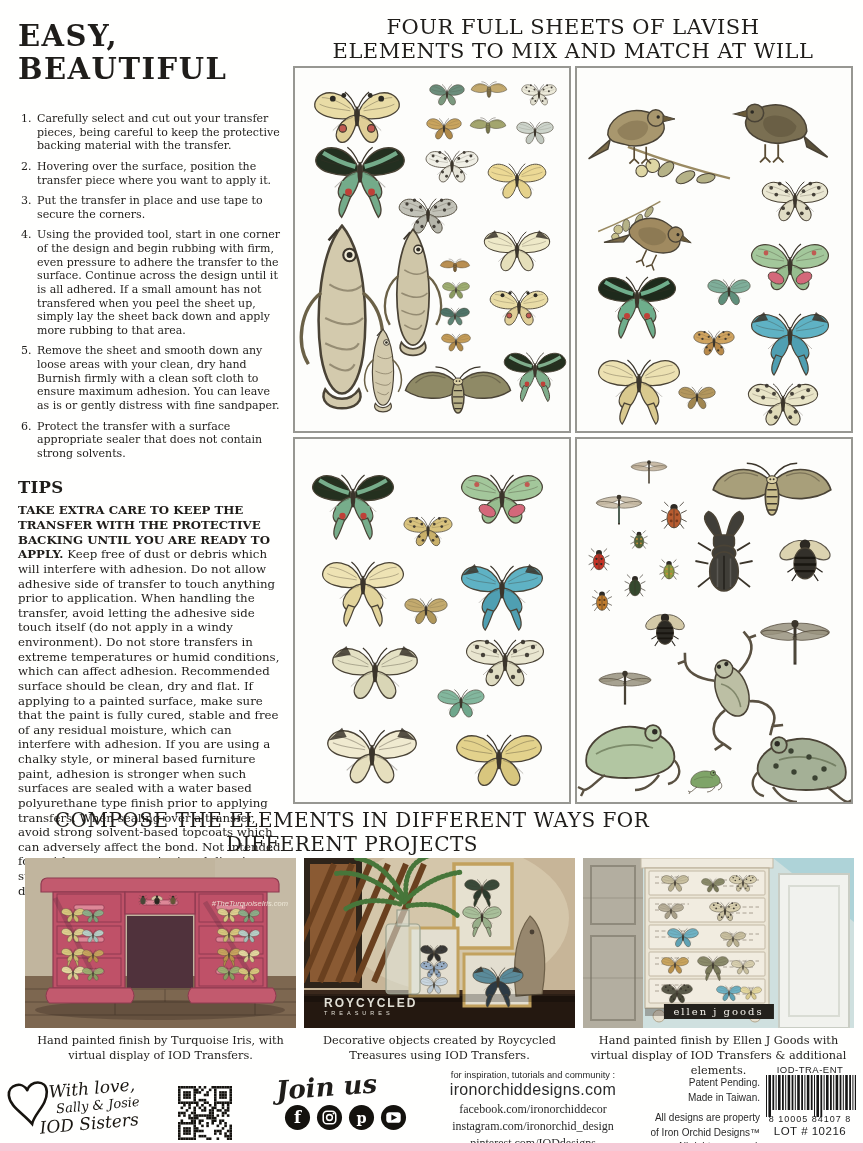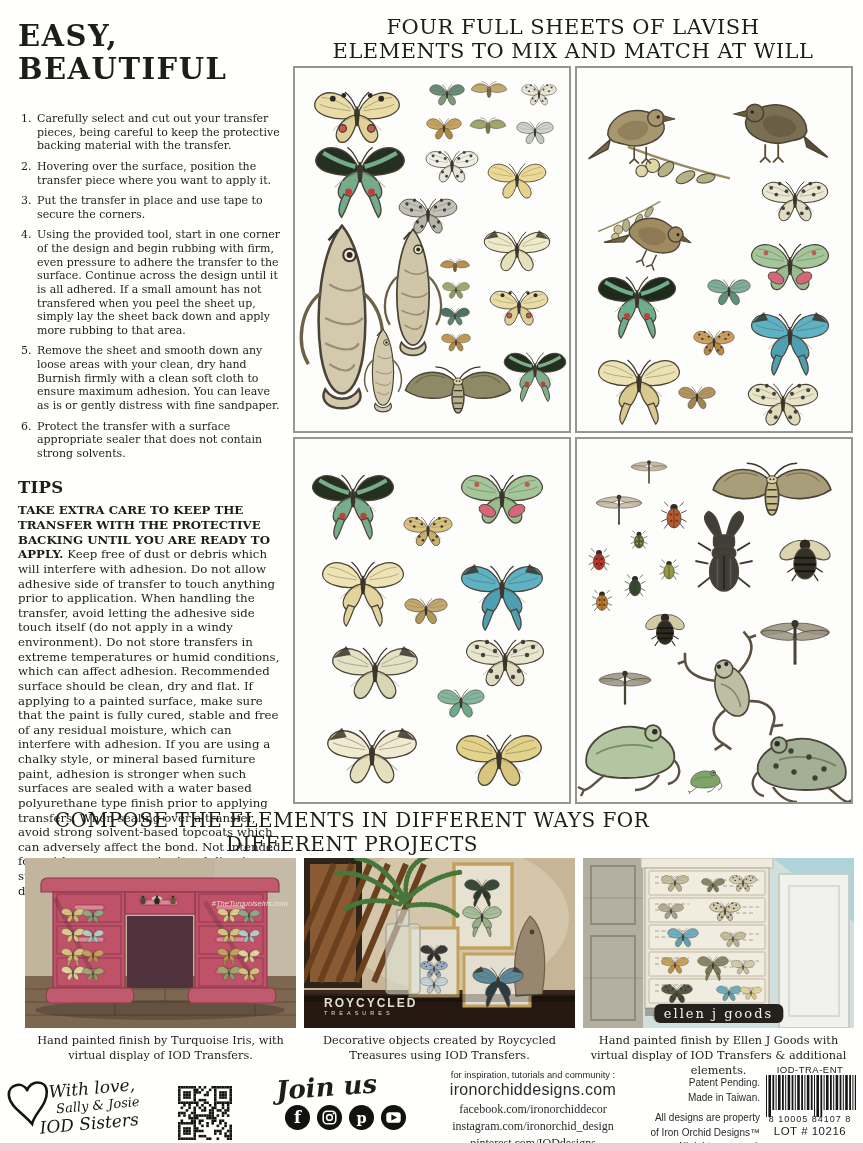--- a/index.html
+++ b/index.html
@@ -28,21 +28,21 @@
     font-size:20px;letter-spacing:.5px;}
   figure.photo{position:absolute;top:858px;width:271px;margin:0;}
   figure.photo svg{display:block;width:271px;height:170px;background:#ccc;}
   .ph0{left:25px;} .ph1{left:304px;} .ph2{left:583px;}
   figcaption{margin-top:6px;font-size:11.3px;line-height:1.32;text-align:center;}
   .wm{position:absolute;font-family:"Liberation Sans",sans-serif;}
   .wm-iris{top:5px;right:8px;font-size:7.5px;color:rgba(245,240,225,.85);font-style:italic;margin-top:36px;}
   .wm-roy{left:20px;top:138px;color:rgba(242,240,230,.92);font-size:12px;font-weight:bold;letter-spacing:2px;}
   .wm-roy small{display:block;font-size:5.5px;letter-spacing:4px;font-weight:normal;}
   .wm-ellen{left:50%;transform:translateX(-50%);top:146px;background:#23211c;color:#f4f2ea;
-    font-family:"DejaVu Serif",serif;font-size:13px;letter-spacing:2px;padding:2px 10px;border-radius:6px;white-space:nowrap;}
+    font-family:"DejaVu Serif",serif;font-size:10px;letter-spacing:2px;padding:2px 10px;border-radius:0;white-space:nowrap;}
 
   
   .footer{position:absolute;left:0;top:1064px;width:863px;height:87px;}
   .sig{position:absolute;left:8px;top:14px;width:170px;transform:rotate(-5deg);
     font-style:italic;color:#17140f;}
   .sig .l1{font-size:17px;margin-left:42px;}
   .sig .l2{font-size:13px;margin-left:48px;}
   .sig .l3{font-size:17px;margin-left:30px;}
   .heart{position:absolute;left:6px;top:12px;}
   .qr{position:absolute;left:178px;top:22px;}

